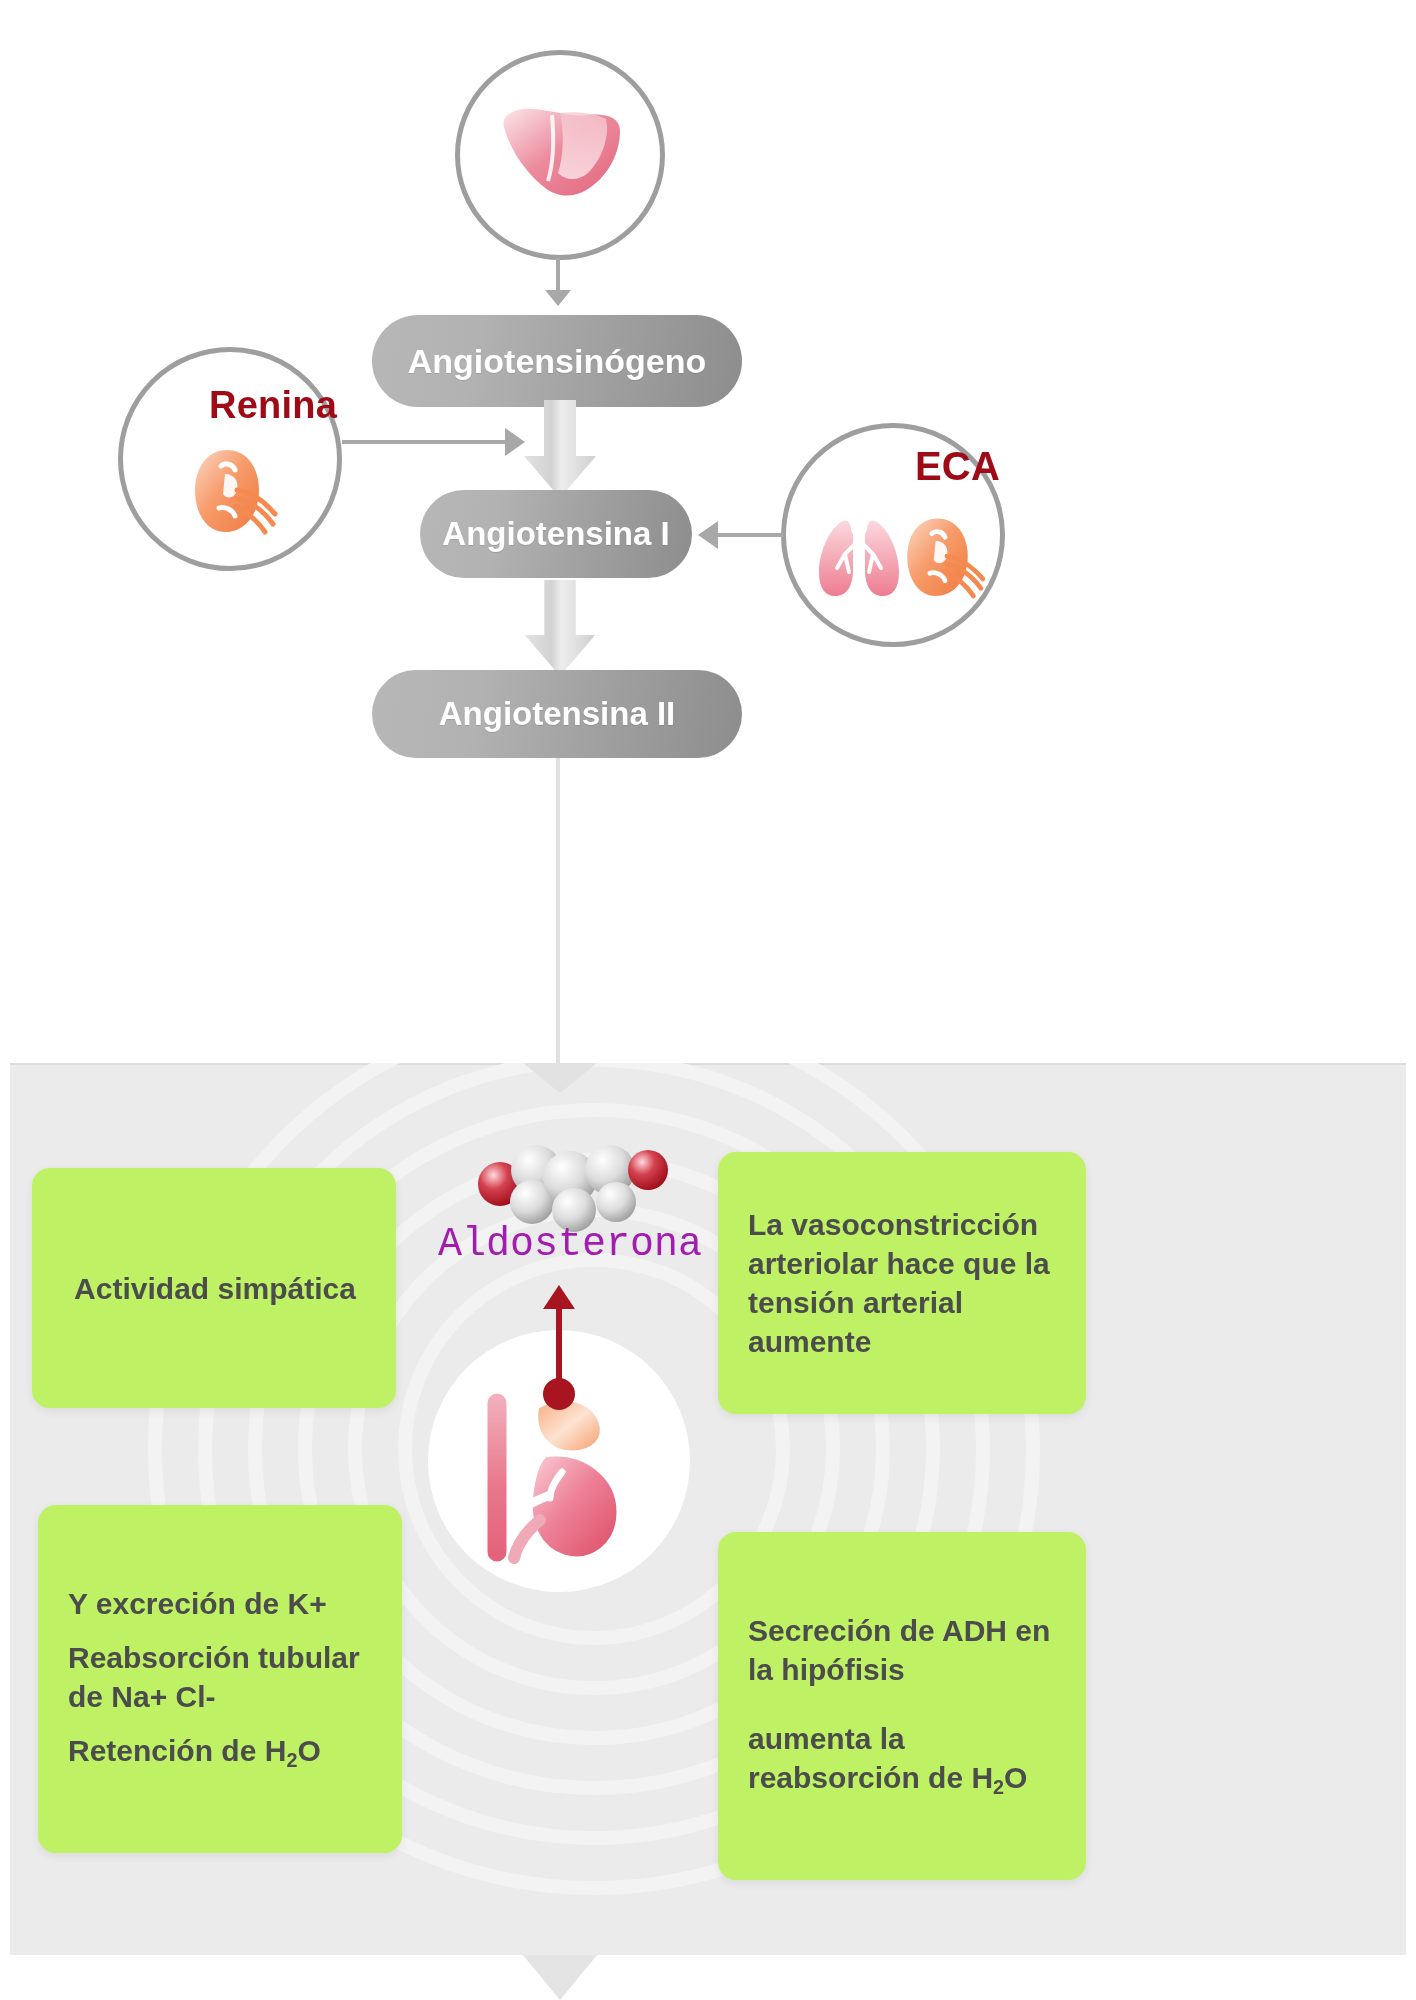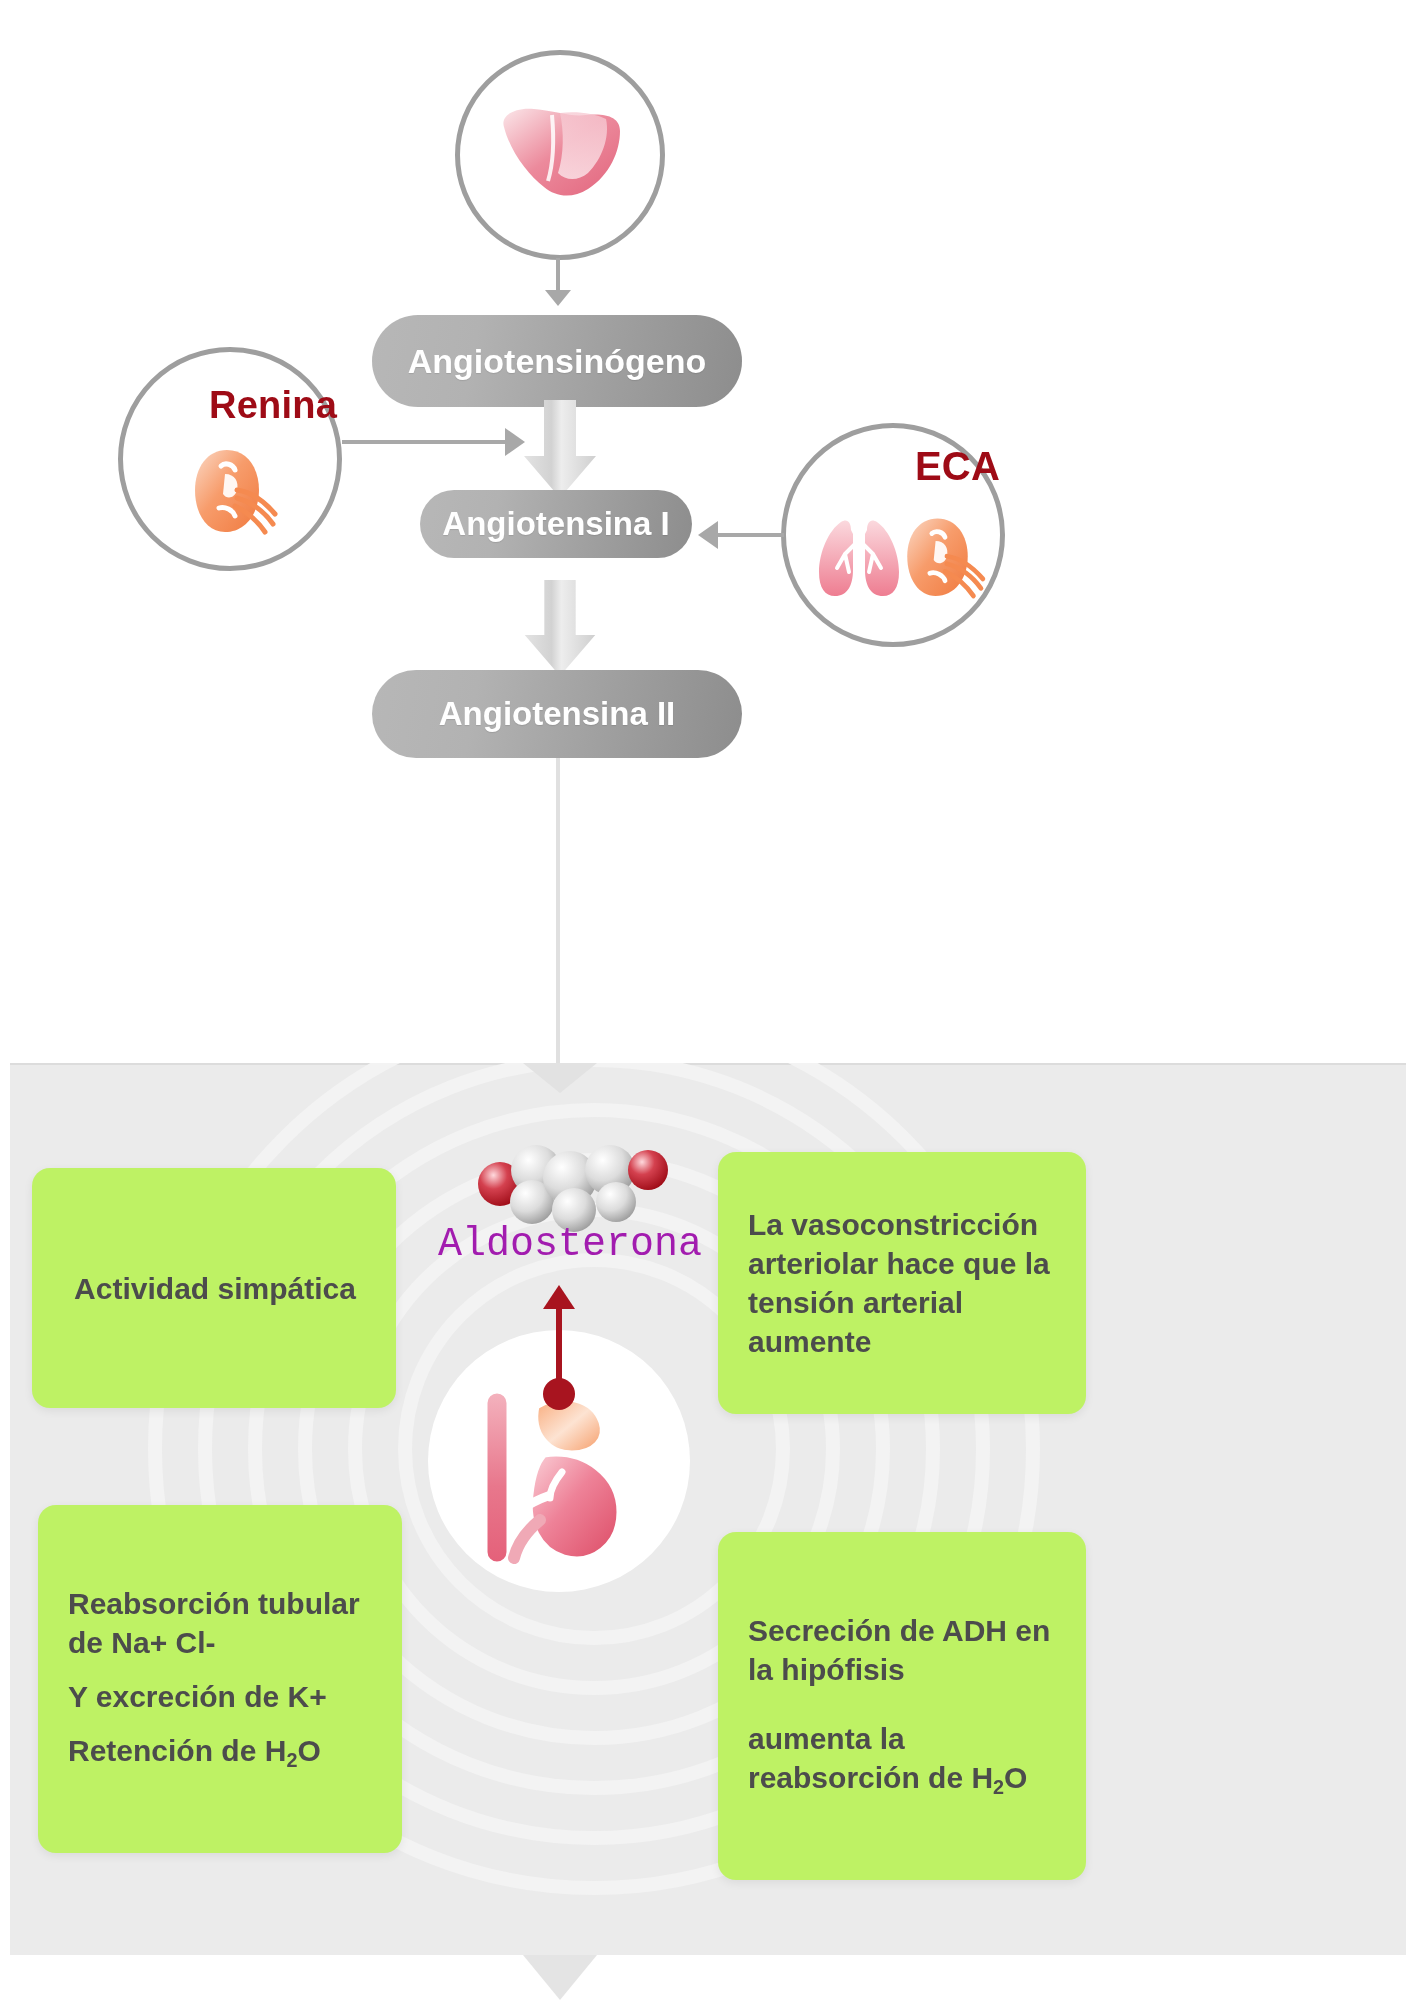--- a/index.html
+++ b/index.html
@@ -180,21 +180,21 @@
       <path d="M38,64 C44,62 52,66 54,72" stroke="#ffffff" stroke-width="5" fill="none" stroke-linecap="round"></path>
       <path d="M56,46 C70,48 82,56 94,70" stroke="#f58a50" stroke-width="5" fill="none" stroke-linecap="round"></path>
       <path d="M56,54 C70,58 82,66 92,80" stroke="#f58a50" stroke-width="5" fill="none" stroke-linecap="round"></path>
       <path d="M54,62 C66,68 76,76 84,88" stroke="#f58a50" stroke-width="5" fill="none" stroke-linecap="round"></path>
     </svg>
   </div>
 
   <div class="thin-line" style="left:342px;top:440px;width:176px;height:4px;"></div>
   <div class="right-arrowhead" style="left:505px;top:428px;"></div>
 
-  <div class="pill" style="left:420px;top:490px;width:272px;height:68px;font-size:33px;">
+  <div class="pill" style="left:420px;top:490px;width:272px;height:88px;font-size:33px;">
     <span>Angiotensina I</span>
   </div>
 
   <div class="organ-circle" style="left:781px;top:423px;width:224px;height:224px;">
     <div class="circle-label" style="top:16px;font-size:40px;">
       <span>ECA</span>
     </div>
 
     <svg width="96" height="92" viewBox="0 0 96 92" style="position:absolute;left:25px;top:86px;">
       <defs>
@@ -309,22 +309,22 @@
 
   <div class="card pad-l" style="left:32px;top:1168px;width:364px;height:240px;font-size:30px;align-items:center;padding-left:32px;">
     <p>Actividad simpática</p>
   </div>
 
   <div class="card pad-l" style="left:718px;top:1152px;width:368px;height:262px;font-size:30px;">
     <p>La vasoconstricción arteriolar hace que la tensión arterial aumente</p>
   </div>
 
   <div class="card pad-l" style="left:38px;top:1505px;width:364px;height:348px;font-size:30px;">
+    <p>Y excreción de K+</p>
     <p>Reabsorción tubular de Na+ Cl-</p>
-    <p>Y excreción de K+</p>
     <p><span>Retención de H</span><span class="sub">2</span><span>O</span></p>
   </div>
 
   <div class="card pad-l" style="left:718px;top:1532px;width:368px;height:348px;font-size:30px;">
     <p>Secreción de ADH en la hipófisis</p>
     <p style="margin-top:1.0em;"><span>aumenta la reabsorción de H</span><span class="sub">2</span><span>O</span></p>
   </div>
 
 </div>
 

